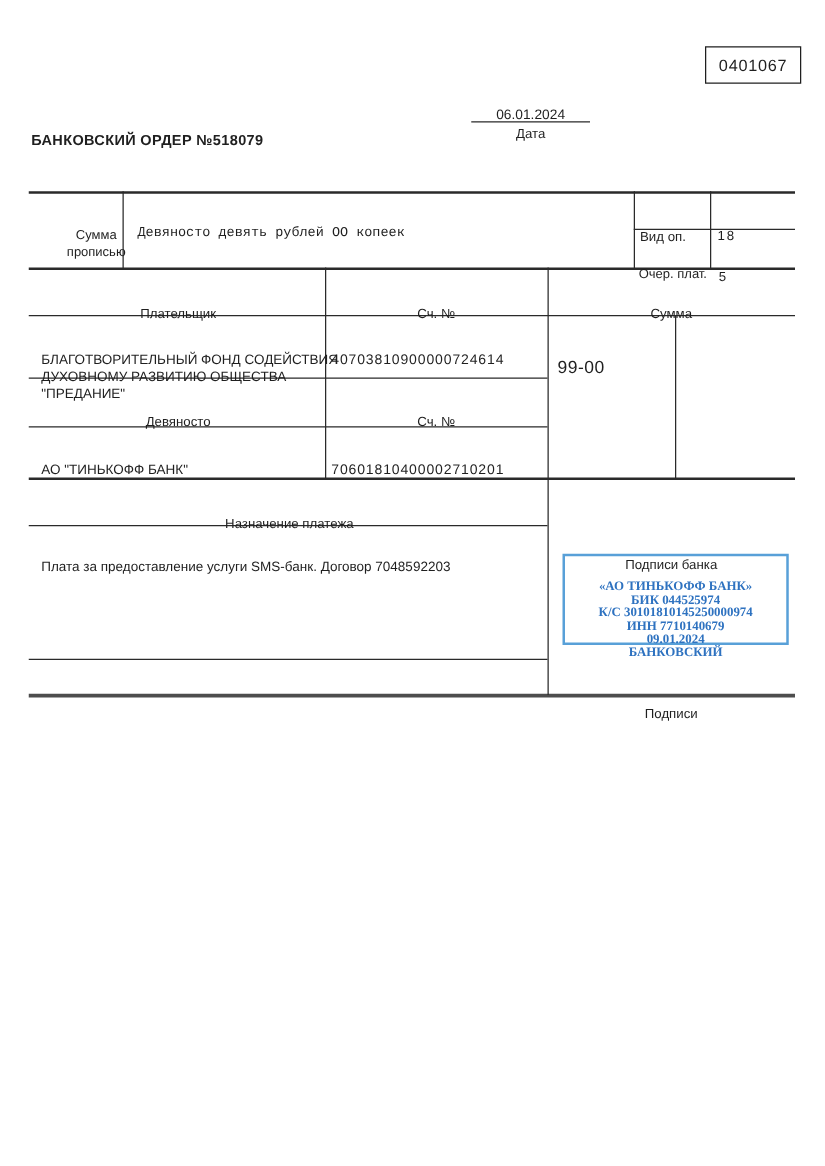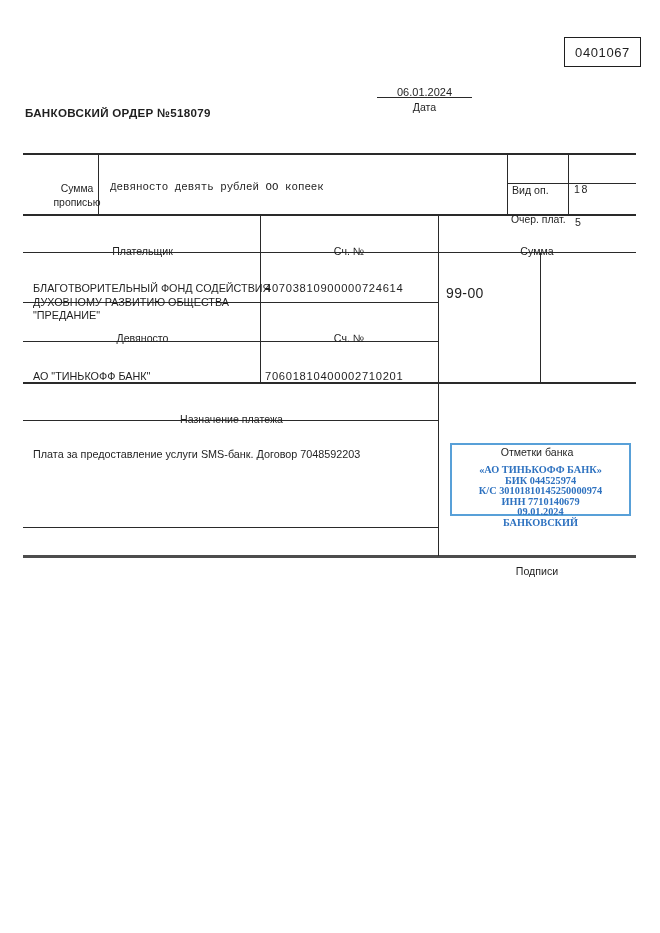--- a/index.html
+++ b/index.html
@@ -119,21 +119,21 @@
   <div id="sum-value" class="txt">99-00</div>
 
   <div id="payee-header" class="txt ctr">Девяносто</div>
   <div id="payee-acct-header" class="txt ctr">Сч. №</div>
   <div id="payee-name" class="txt">АО "ТИНЬКОФФ БАНК"</div>
   <div id="payee-account" class="txt">70601810400002710201</div>
 
   <div id="purpose-header" class="txt ctr">Назначение платежа</div>
   <div id="purpose-value" class="txt">Плата за предоставление услуги SMS-банк. Договор 7048592203</div>
 
-  <div id="bank-marks-header" class="txt ctr">Отметки банка</div>
+  <div id="bank-marks-header" class="txt ctr">Подписи банка</div>
   <div id="bank-stamp" style="color: rgb(46, 114, 192); border-color: rgb(88, 160, 216);">
     <div>«АО ТИНЬКОФФ БАНК»</div>
     <div>БИК 044525974</div>
     <div>К/С 30101810145250000974</div>
     <div>ИНН 7710140679</div>
     <div>09.01.2024</div>
     <div>БАНКОВСКИЙ</div>
   </div>
 
   <div id="signatures-label" class="txt ctr">Подписи</div>

